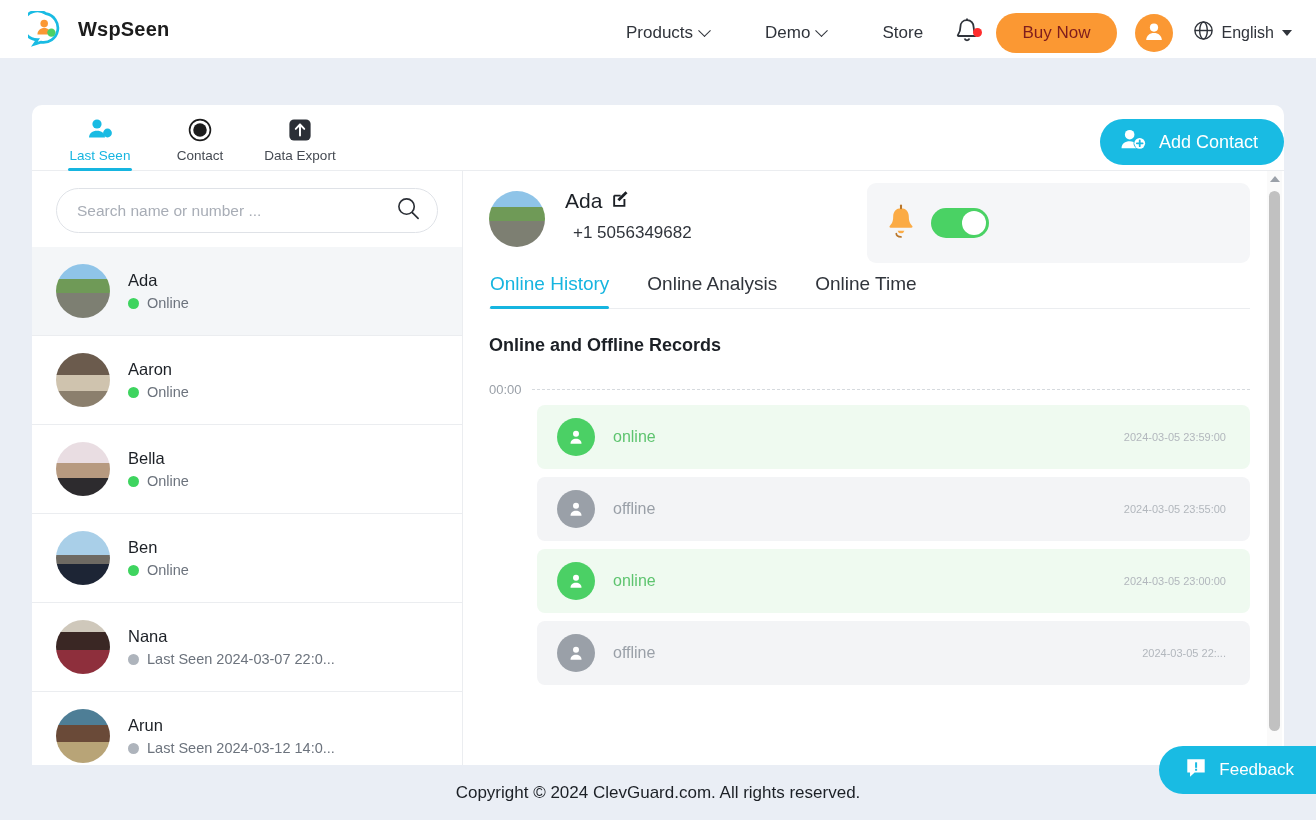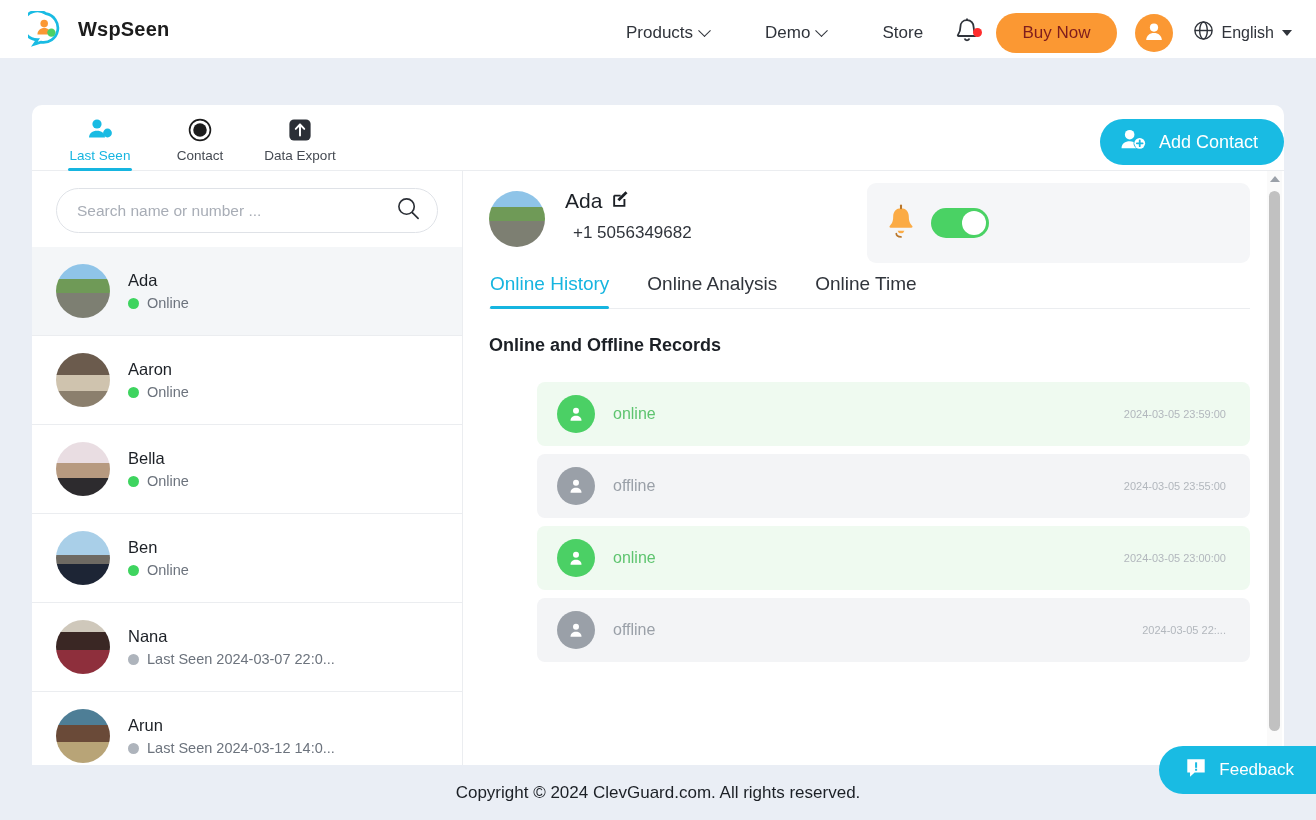--- a/index.html
+++ b/index.html
@@ -499,20 +499,24 @@
         <div class="sub-tabs">
           <div class="sub-tab active">Online History</div>
           <div class="sub-tab">Online Analysis</div>
           <div class="sub-tab">Online Time</div>
         </div>
 
         <div class="records-title">Online and Offline Records</div>
 
         <div class="timeline">
 
+          <div class="time-mark">
+            <span class="tm-label">00:00</span>
+            <span class="tm-line"></span>
+          </div>
 
           <div class="rec online">
             <span class="rec-icon online">
               <svg viewBox="0 0 24 24" width="20" height="20">
                 <circle cx="12" cy="8" r="3.6" fill="#fff"></circle>
                 <path d="M5.4 20c0-3.7 3-5.9 6.6-5.9s6.6 2.2 6.6 5.9z" fill="#fff"></path>
               </svg>
             </span>
             <span class="rec-label">online</span>
             <span class="rec-time">2024-03-05 23:59:00</span>

